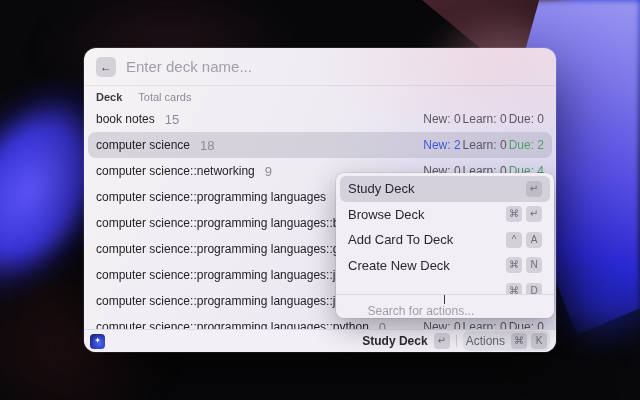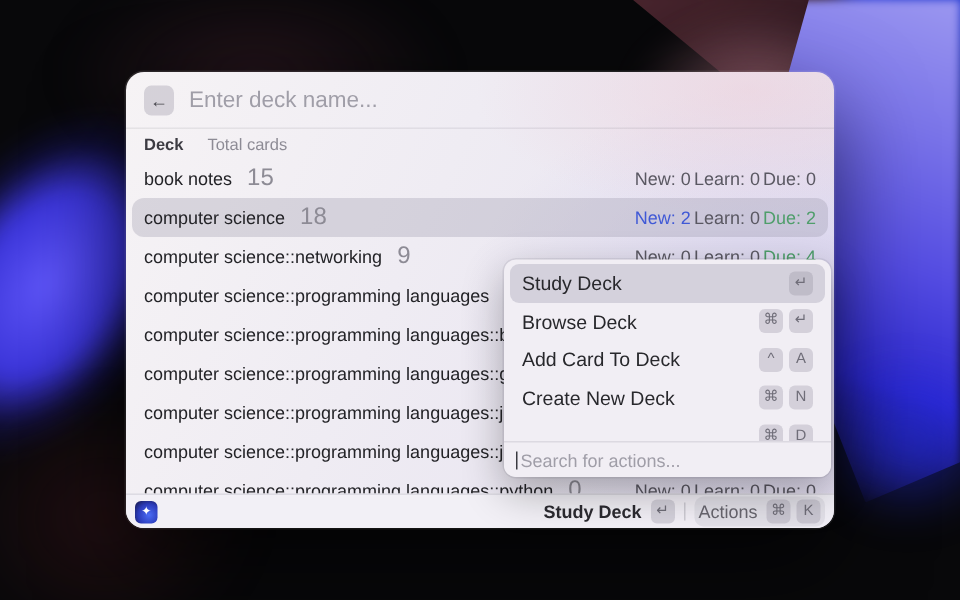--- a/index.html
+++ b/index.html
@@ -52,21 +52,21 @@
 
   .col-header { position:absolute; left:0; top:39px; width:100%; height:19px;
     display:flex; align-items:center; padding:0 12px; gap:16px; }
   .col-deck { font-size:11px; font-weight:700; color:#3c3b42; }
   .col-total { font-size:11px; color:#8d8b95; }
 
   .deck-list { position:absolute; left:0; top:58px; width:100%; bottom:23px; padding:0 4px; overflow:hidden; }
   .deck-row { height:26px; display:flex; align-items:center; padding:0 8px; border-radius:8px; }
   .deck-row.selected { background:rgba(156,152,172,0.32); }
   .deck-name { font-size:12px; color:#232327; white-space:nowrap; }
-  .deck-count { font-size:16px; color:#8d8b95; margin-left:10px; }
+  .deck-count { font-size:13px; color:#8d8b95; margin-left:10px; }
   .row-stats { margin-left:auto; display:flex; gap:2px; }
   .stat { font-size:12px; color:#5a5862; white-space:nowrap; }
   .stat.blue { color:#4059d6; }
   .stat.green { color:#4f9e6b; }
 
   
   .footer { position:absolute; left:0; bottom:0; width:100%; height:23px;
     background:rgba(242,240,246,0.97); border-top:1px solid rgba(40,40,55,0.1);
     display:flex; align-items:center; padding:0 6px; z-index:4; }
   .app-icon { width:15px; height:15px; border-radius:4px;
@@ -89,21 +89,21 @@
   .actions-panel { position:absolute; left:336px; top:173px; width:218px; height:145px;
     border-radius:8px; background:#f1eef4; z-index:5; overflow:hidden;
     box-shadow:0 10px 28px rgba(0,0,0,0.3), 0 0 0 1px rgba(40,40,55,0.08); }
   .actions-items { position:absolute; left:0; top:0; width:100%; bottom:24px; padding:3px 4px; overflow:hidden; }
   .action-item { height:25.5px; display:flex; align-items:center; padding:0 8px; border-radius:6px; }
   .action-item.selected { background:rgba(156,152,172,0.34); }
   .action-label { font-size:13px; color:#28282c; white-space:nowrap; }
   .action-keys { margin-left:auto; display:flex; gap:4px; }
 
   .actions-search { position:absolute; left:0; bottom:0; width:100%; height:24px; background:#f1eef4;
-    border-top:1px solid rgba(40,40,55,0.1); display:flex; align-items:center; padding:0 8px; }
+    border-top:1px solid rgba(40,40,55,0.1); display:flex; align-items:center; padding:0 8px;flex-direction:column; }
   .caret { width:1px; height:12px; background:#3a3a40; margin-right:2px; }
   .actions-search-input { flex:1; border:none; outline:none; background:transparent;
     font-family:inherit; font-size:12px; color:#2a2a2e; }
   .actions-search-input::placeholder { color:#a09ea8; }
 </style>
 </head>
 <body>
 
 <div class="stage">
 

